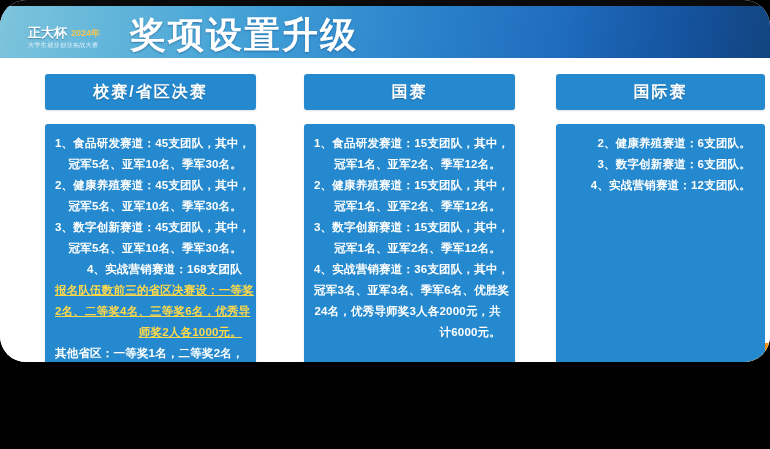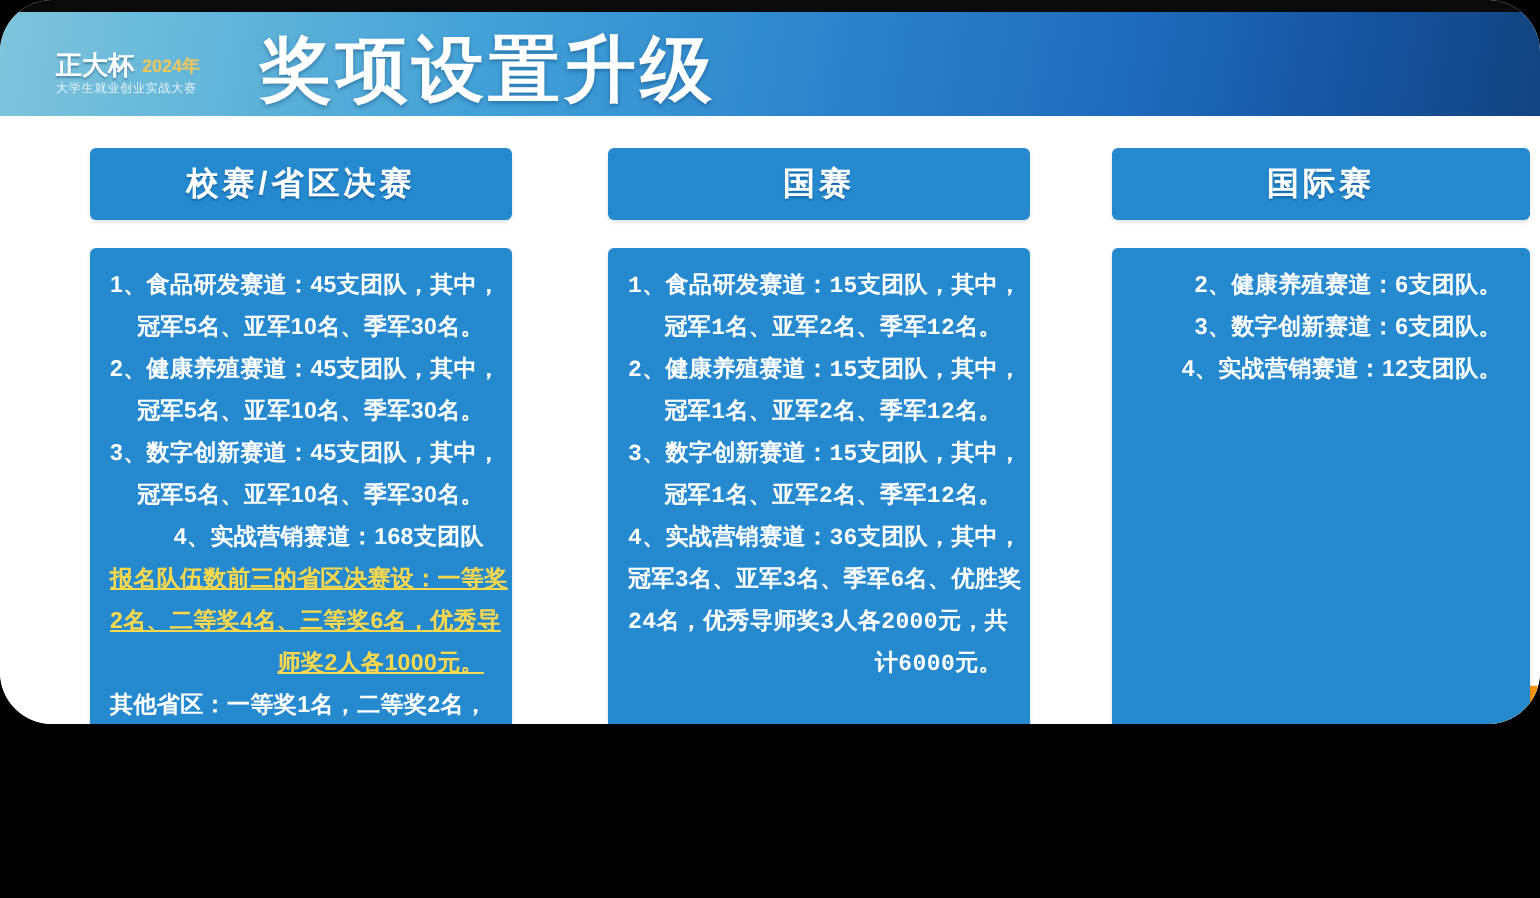--- a/index.html
+++ b/index.html
@@ -87,21 +87,21 @@
     text-shadow:0 1px 1px rgba(0,50,95,.35);
   }
   .col-body{
     margin-top:14px;
     background:#2489ce;
     border-radius:3px;
     padding:9px 14px 12px 10px;
     box-shadow:0 1px 2px rgba(0,0,0,.12);
   }
   .col-1 .col-body{height:292px;}
-  .col-2 .col-body{height:292px;font-family:Liberation Mono, monospace;}
+  .col-2 .col-body{height:292px;}
   .col-3 .col-body{height:241px;}
   .line{
     font-size:11.5px;
     font-weight:bold;
     color:#ffffff;
     line-height:21px;
     letter-spacing:.2px;
     white-space:nowrap;
   }
   .line.hi{color:#ffd94a;text-decoration:underline;}

